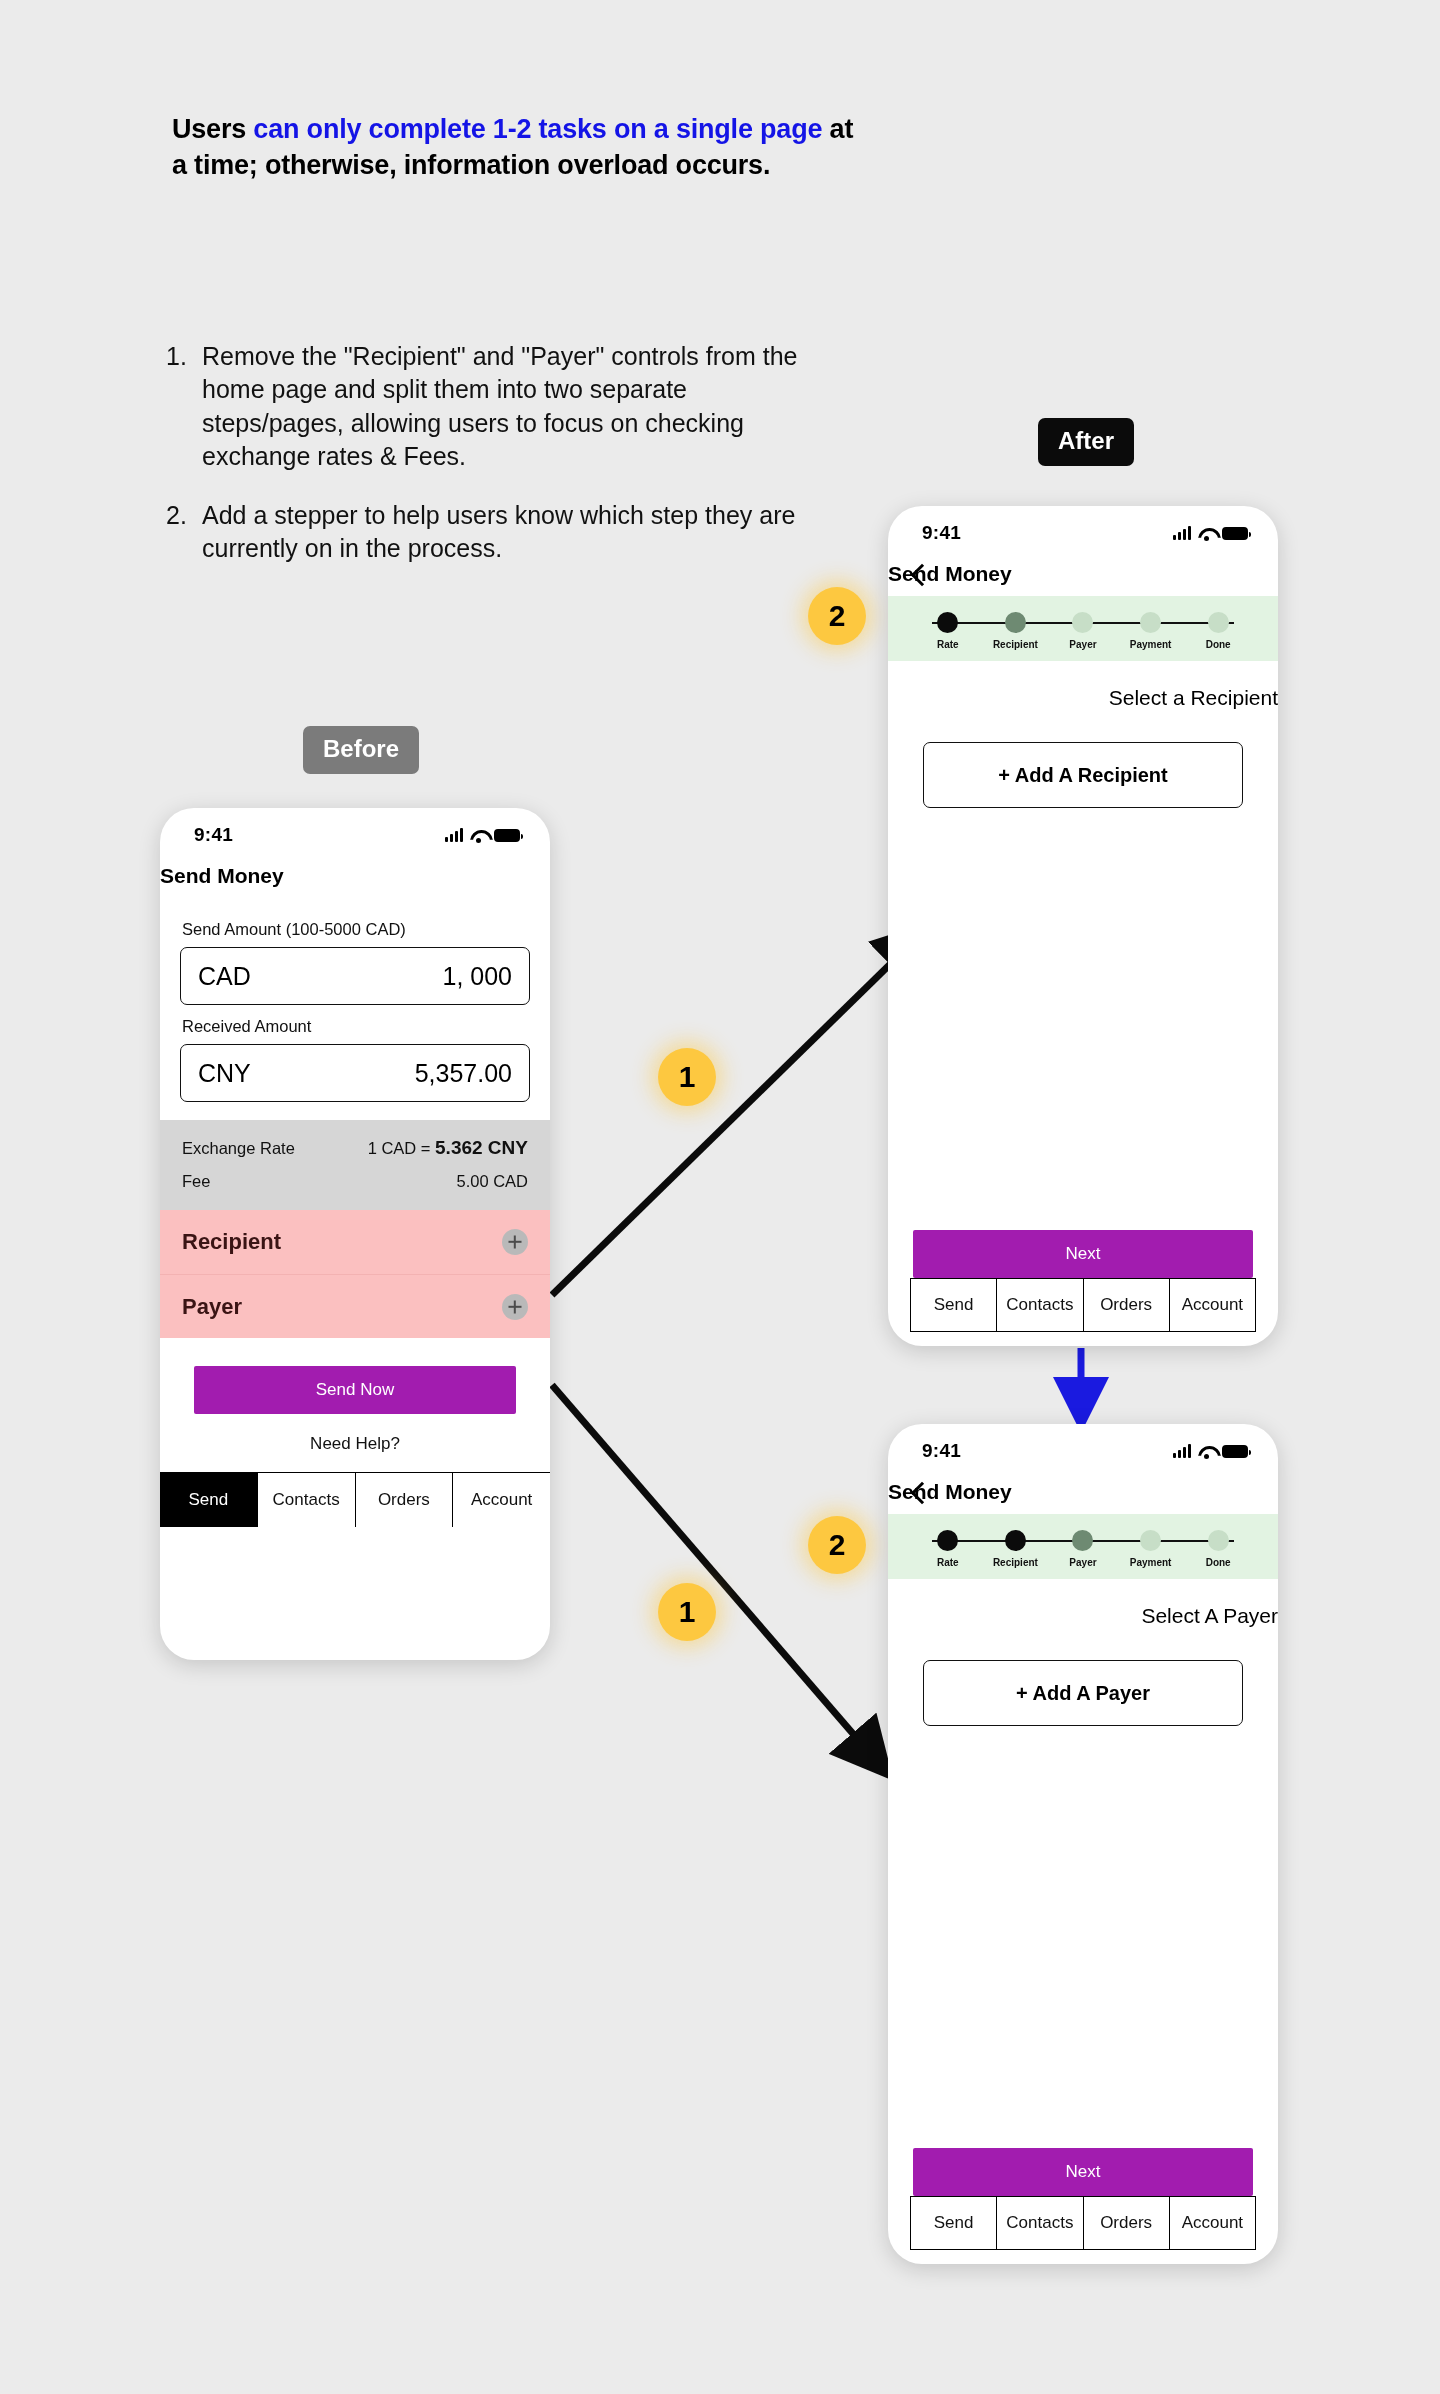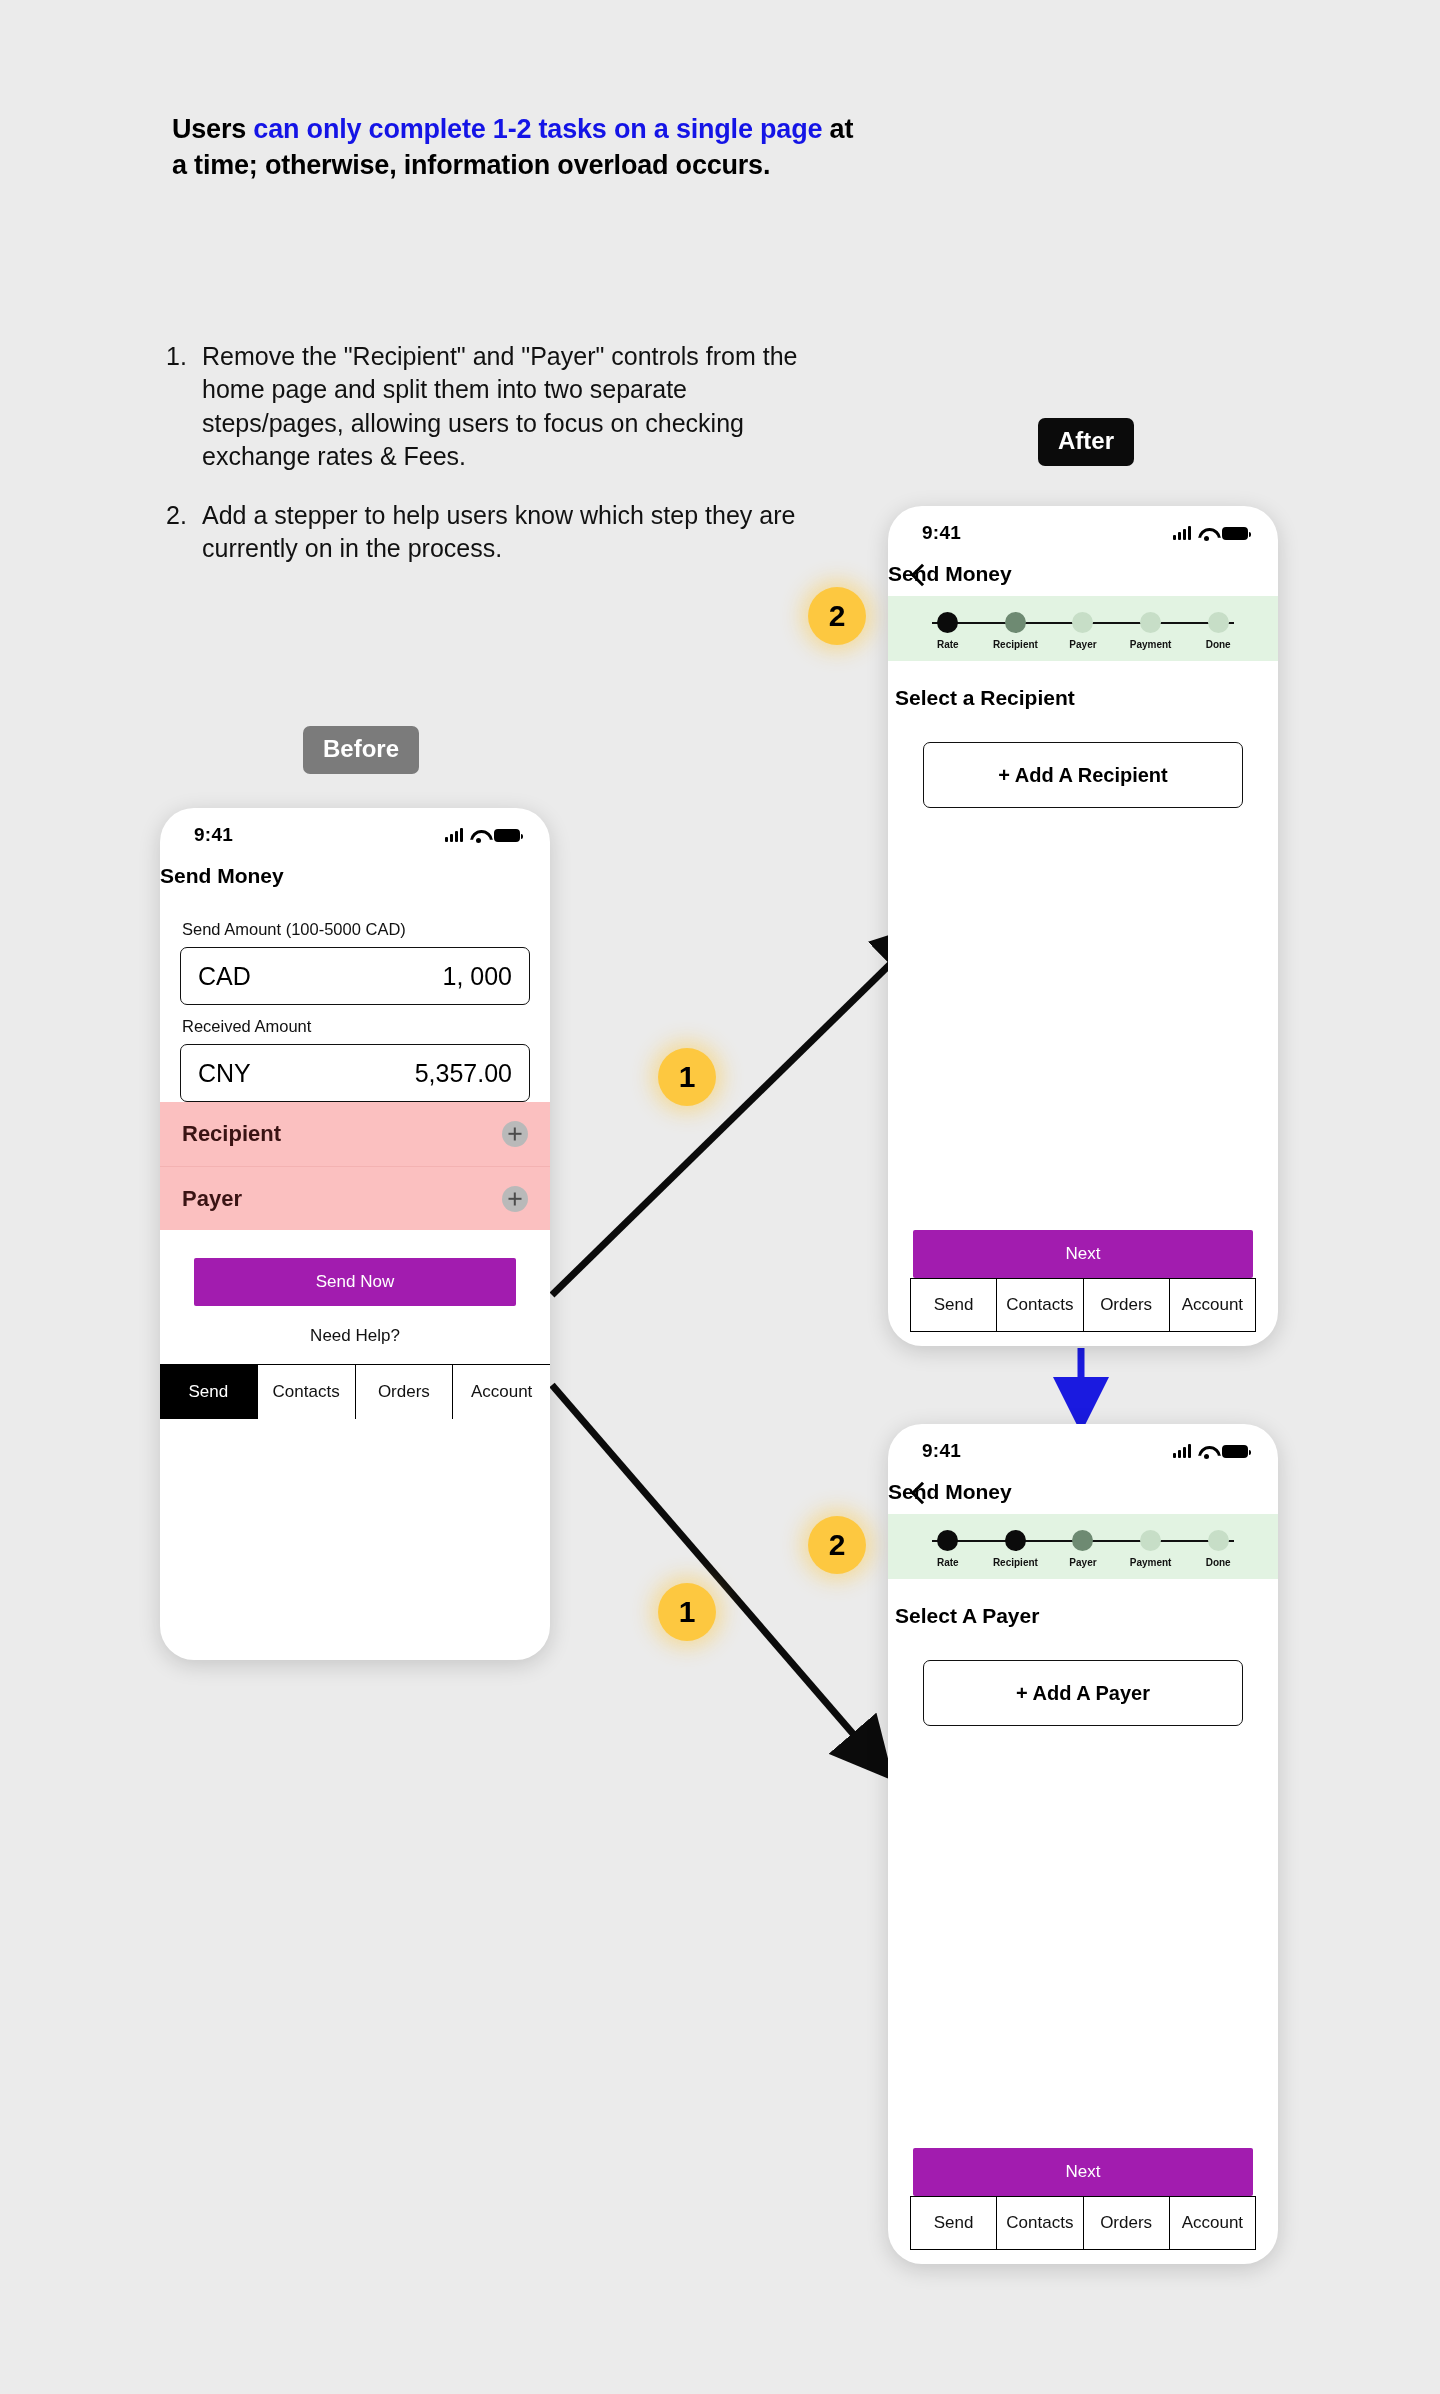--- a/index.html
+++ b/index.html
@@ -160,22 +160,22 @@
   .step { position: relative; width: 70px; text-align: center; z-index: 2; }
   .dot {
     width: 21px; height: 21px; border-radius: 50%; margin: 0 auto 6px;
     background: #c7dec7;
   }
   .dot.done { background: #0b0b0b; }
   .dot.current { background: #6e8a72; }
   .steplabel { font-size: 10px; font-weight: bold; color: #111; }
 
   .section-title {
-    text-align: left; font-size: 21px; font-weight: bold;
-    color: #000; padding: 25px 7px 0;
+    text-align: right; font-size: 21px; font-weight: normal;
+    color: #000; padding: 25px 0 0;
   }
   .addbox {
     margin: 32px 35px 0; height: 66px; border: 1.6px solid #111;
     border-radius: 7px; display: flex; align-items: center;
     justify-content: center; font-size: 20px; font-weight: bold; color: #000;
   }
   .af-spacer { flex: 1; }
   .nextwrap { padding: 0 25px; }
   .af-col { display: flex; flex-direction: column; height: calc(100% - 46px); }
   .af-bottom { padding-bottom: 14px; }
@@ -250,20 +250,30 @@
         <span>CAD</span>
         <span>1, 000</span>
       </div>
       <div class="fieldlabel">Received Amount</div>
       <div class="fieldbox">
         <span>CNY</span>
         <span>5,357.00</span>
       </div>
     </div>
 
+    <div class="rate-block">
+      <div class="rate-row">
+        <span>Exchange Rate</span>
+        <span class="rv"><span>1 CAD = </span><b>5.362 CNY</b></span>
+      </div>
+      <div class="rate-row">
+        <span>Fee</span>
+        <span>5.00 CAD</span>
+      </div>
+    </div>
 
     <div class="pinkrow">
       <span>Recipient</span>
       <span class="plusicon"></span>
     </div>
     <div class="pinkrow">
       <span>Payer</span>
       <span class="plusicon"></span>
     </div>
 

